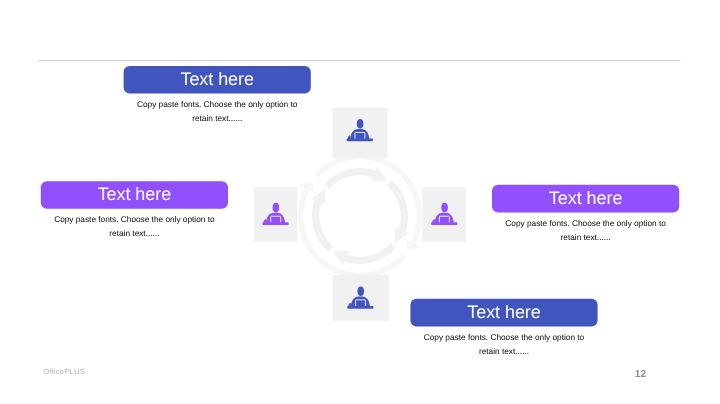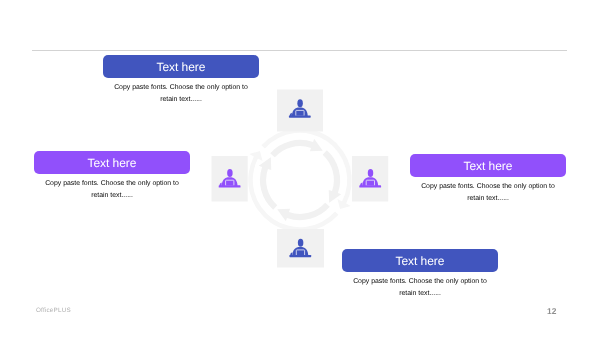--- a/index.html
+++ b/index.html
@@ -1,24 +1,24 @@
 <!DOCTYPE html>
 <html><head>
 <meta charset="utf-8">
 <title>Cycle Slide</title>
 <style>
   html,body{margin:0;padding:0;background:#ffffff;}
   body{width:600px;height:337px;font-family:"Liberation Sans",sans-serif;overflow:hidden;-webkit-font-smoothing:antialiased;text-rendering:geometricPrecision;}
   #slide{position:relative;width:600px;height:337px;background:#ffffff;will-change:transform;}
   #center-svg{position:absolute;left:0;top:0;width:600px;height:337px;}
   .divider{position:absolute;left:32px;top:49.8px;width:534.5px;height:1.2px;background:#d3d3d3;}
-  .pill{position:absolute;display:flex;align-items:center;justify-content:center;border-radius:5px;color:#ffffff;font-size:12px;letter-spacing:-.05px;}
+  .pill{position:absolute;display:flex;align-items:center;justify-content:center;border-radius:5px;color:#ffffff;font-size:15px;letter-spacing:-.05px;}
   .cap{position:absolute;text-align:center;font-size:6.9px;color:#050505;line-height:11.6px;}
   .footer-l{position:absolute;left:36px;top:306.5px;font-size:6.3px;color:#b0b0b0;letter-spacing:.2px;}
-  .footer-r{position:absolute;left:547px;top:306px;font-size:8.4px;color:#8f8f8f;font-weight:600;}
+  .footer-r{position:absolute;left:529px;top:306px;font-size:8.4px;color:#8f8f8f;font-weight:600;}
   svg{display:block;}
 </style>
 </head>
 <body>
 
 <div id="slide">
 
   <div class="divider"></div>
 
   <svg id="center-svg" viewBox="0 0 600 337">

